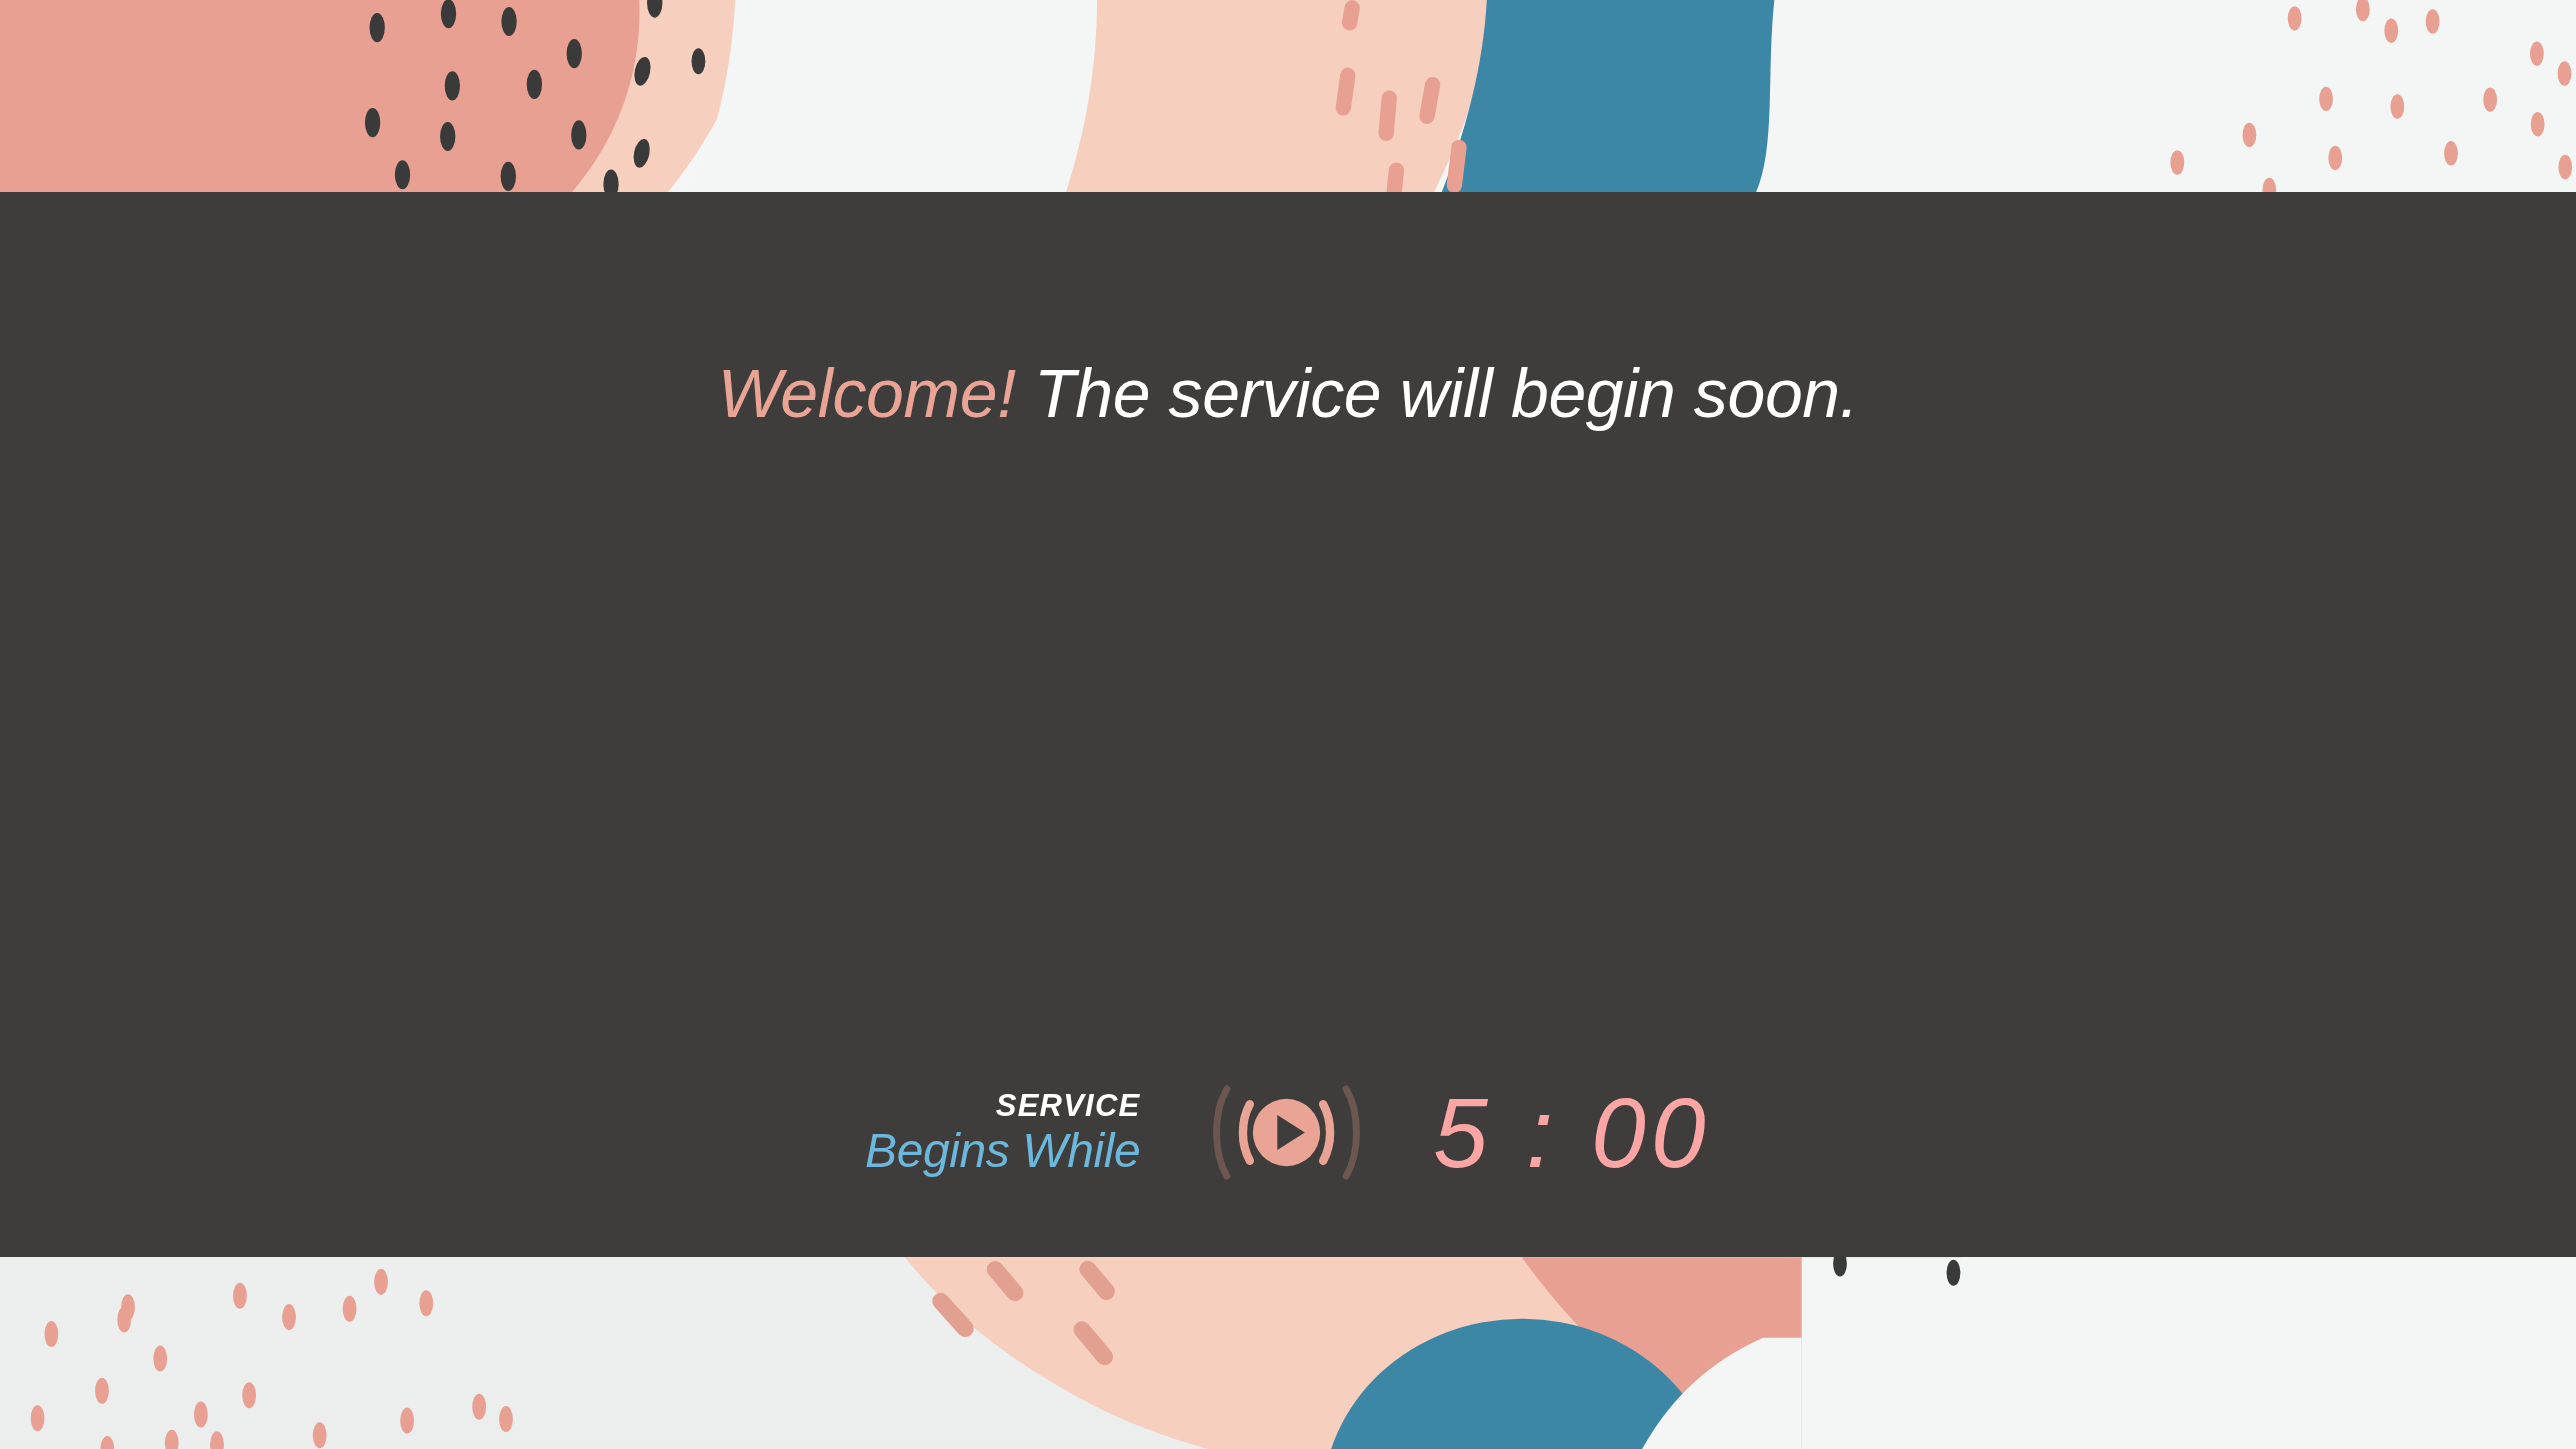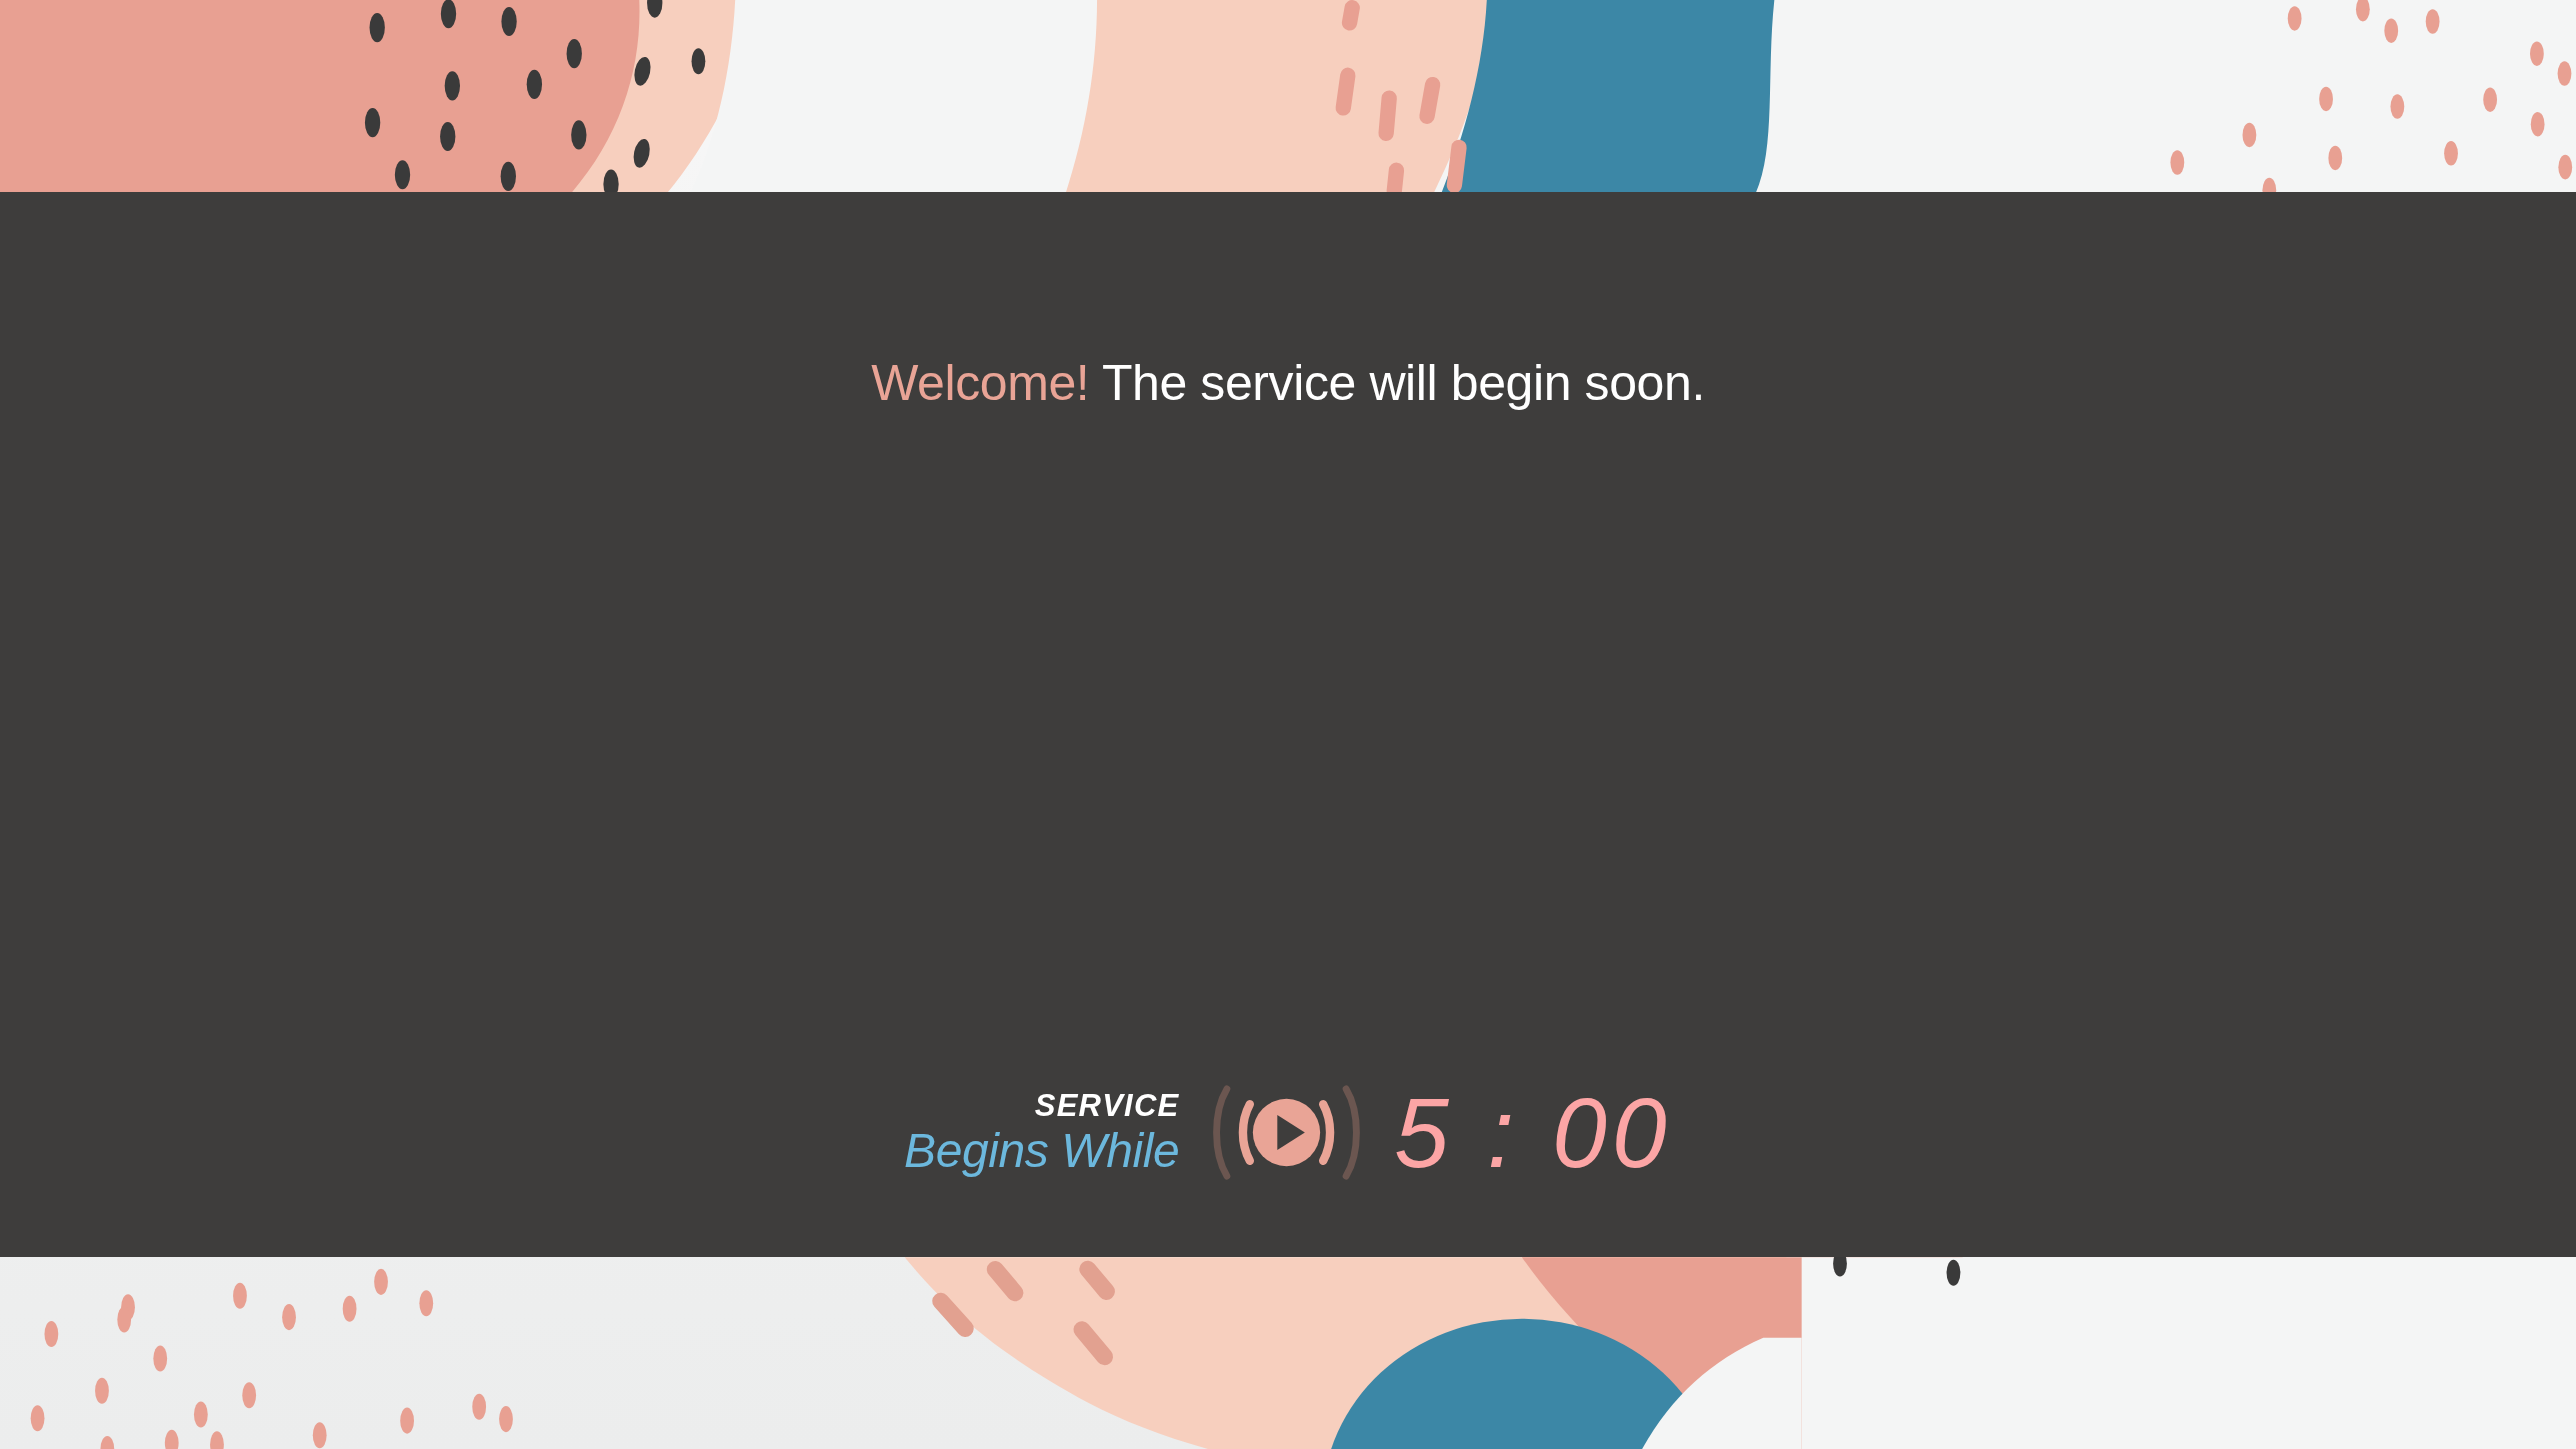--- a/index.html
+++ b/index.html
@@ -45,22 +45,23 @@
   }
 
   
   #message-block {
     width: 1779px;
     margin-top: 165px;
     text-align: center;
   }
 
   #headline-row {
+    font-style: italic;
     font-weight: 500;
-    font-size: 50px;
+    font-size: 68px;
     line-height: 1.06;
     letter-spacing: -0.4px;
     white-space: nowrap;
   }
   #headline-welcome {
     color: #e9a496;
   }
   #headline-rest {
     color: #ffffff;
   }
@@ -81,21 +82,21 @@
   
   #countdown-strip {
     position: absolute;
     left: 0;
     right: 0;
     bottom: 67px;
     display: flex;
     flex-direction: row;
     align-items: center;
     justify-content: center;
-    gap: 28px;
+    gap: 67px;
   }
 
   #countdown-label {
     text-align: right;
     line-height: 1;
   }
   #countdown-eyebrow {
     display: block;
     color: #ffffff;
     font-style: italic;

